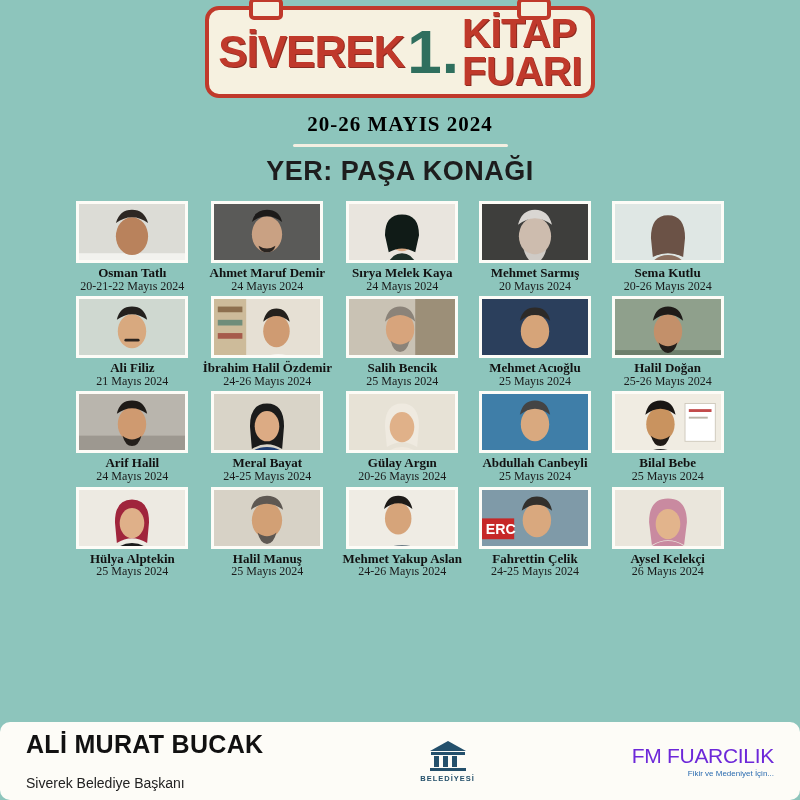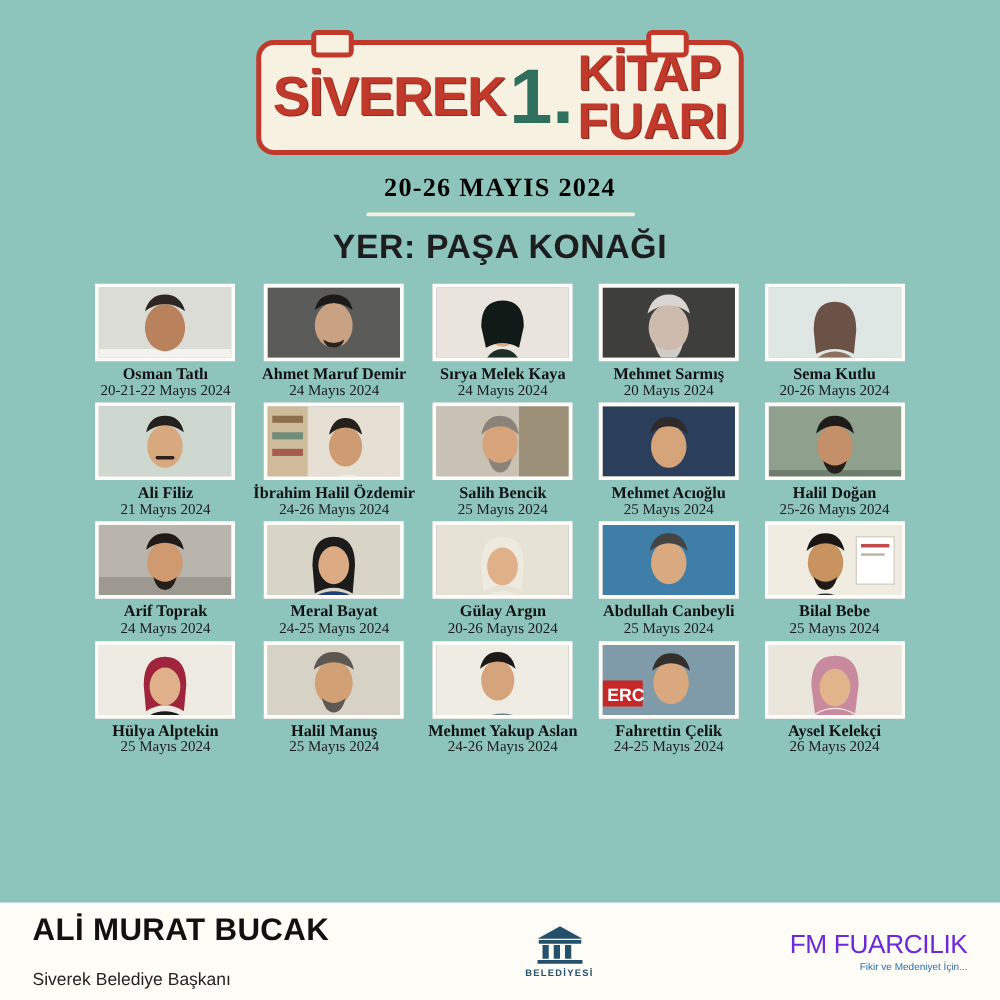--- a/index.html
+++ b/index.html
@@ -20,21 +20,21 @@
     position: relative;
     background: #8dc5bc;
     display: flex;
     flex-direction: column;
   }
 
   .banner-wrap {
     width: 100%;
     display: flex;
     justify-content: center;
-    padding-top: 32px;
+    padding-top: 6px;
   }
   .banner {
     position: relative;
     width: 390px;
     height: 92px;
     background: #f6f1e0;
     border: 4px solid #c0392b;
     border-radius: 14px;
     display: flex;
     align-items: center;
@@ -171,20 +171,21 @@
   }
 
   
   .footer {
     height: 78px;
     background: #fdfcf7;
     display: flex;
     align-items: center;
     justify-content: space-between;
     padding: 0 26px;
+    border-radius: 10px;
   }
   .mayor {
     display: flex;
     flex-direction: column;
     line-height: 1.1;
   }
   .mayor-name {
     font-family: "Liberation Sans", sans-serif;
     font-weight: bold;
     font-size: 25px;
@@ -406,21 +407,21 @@
       <div class="photo">
         <svg class="scene" viewBox="0 0 112 88" preserveAspectRatio="none">
           <rect width="112" height="88" fill="#b9b5ad"></rect>
           <rect y="44" width="112" height="44" fill="#9d9890"></rect>
           <path d="M22 88 q12 -28 34 -28 q22 0 34 28z" fill="#2f2f2f"></path>
           <ellipse cx="56" cy="32" rx="15" ry="18" fill="#cf9a70"></ellipse>
           <path d="M40 21 q16 -12 32 0 q-3 -14 -16 -14 q-13 0 -16 14z" fill="#1e1a17"></path>
           <path d="M46 44 q10 8 20 0 q-3 11 -10 11 q-7 0 -10 -11z" fill="#241f1b"></path>
         </svg>
       </div>
-      <div class="name">Arif Toprak</div>
+      <div class="name">Arif Halil</div>
       <div class="date">24 Mayıs 2024</div>
     </div>
 
     <div class="cell">
       <div class="photo">
         <svg class="scene" viewBox="0 0 112 88" preserveAspectRatio="none">
           <rect width="112" height="88" fill="#d9d4c8"></rect>
           <path d="M24 88 q8 -32 32 -32 q24 0 32 32z" fill="#1f3d72"></path>
           <path d="M38 34 q0 -24 18 -24 q18 0 18 24 l-2 24 q-16 -10 -32 0z" fill="#1b1b1b"></path>
           <ellipse cx="56" cy="34" rx="13" ry="16" fill="#dcab84"></ellipse>

